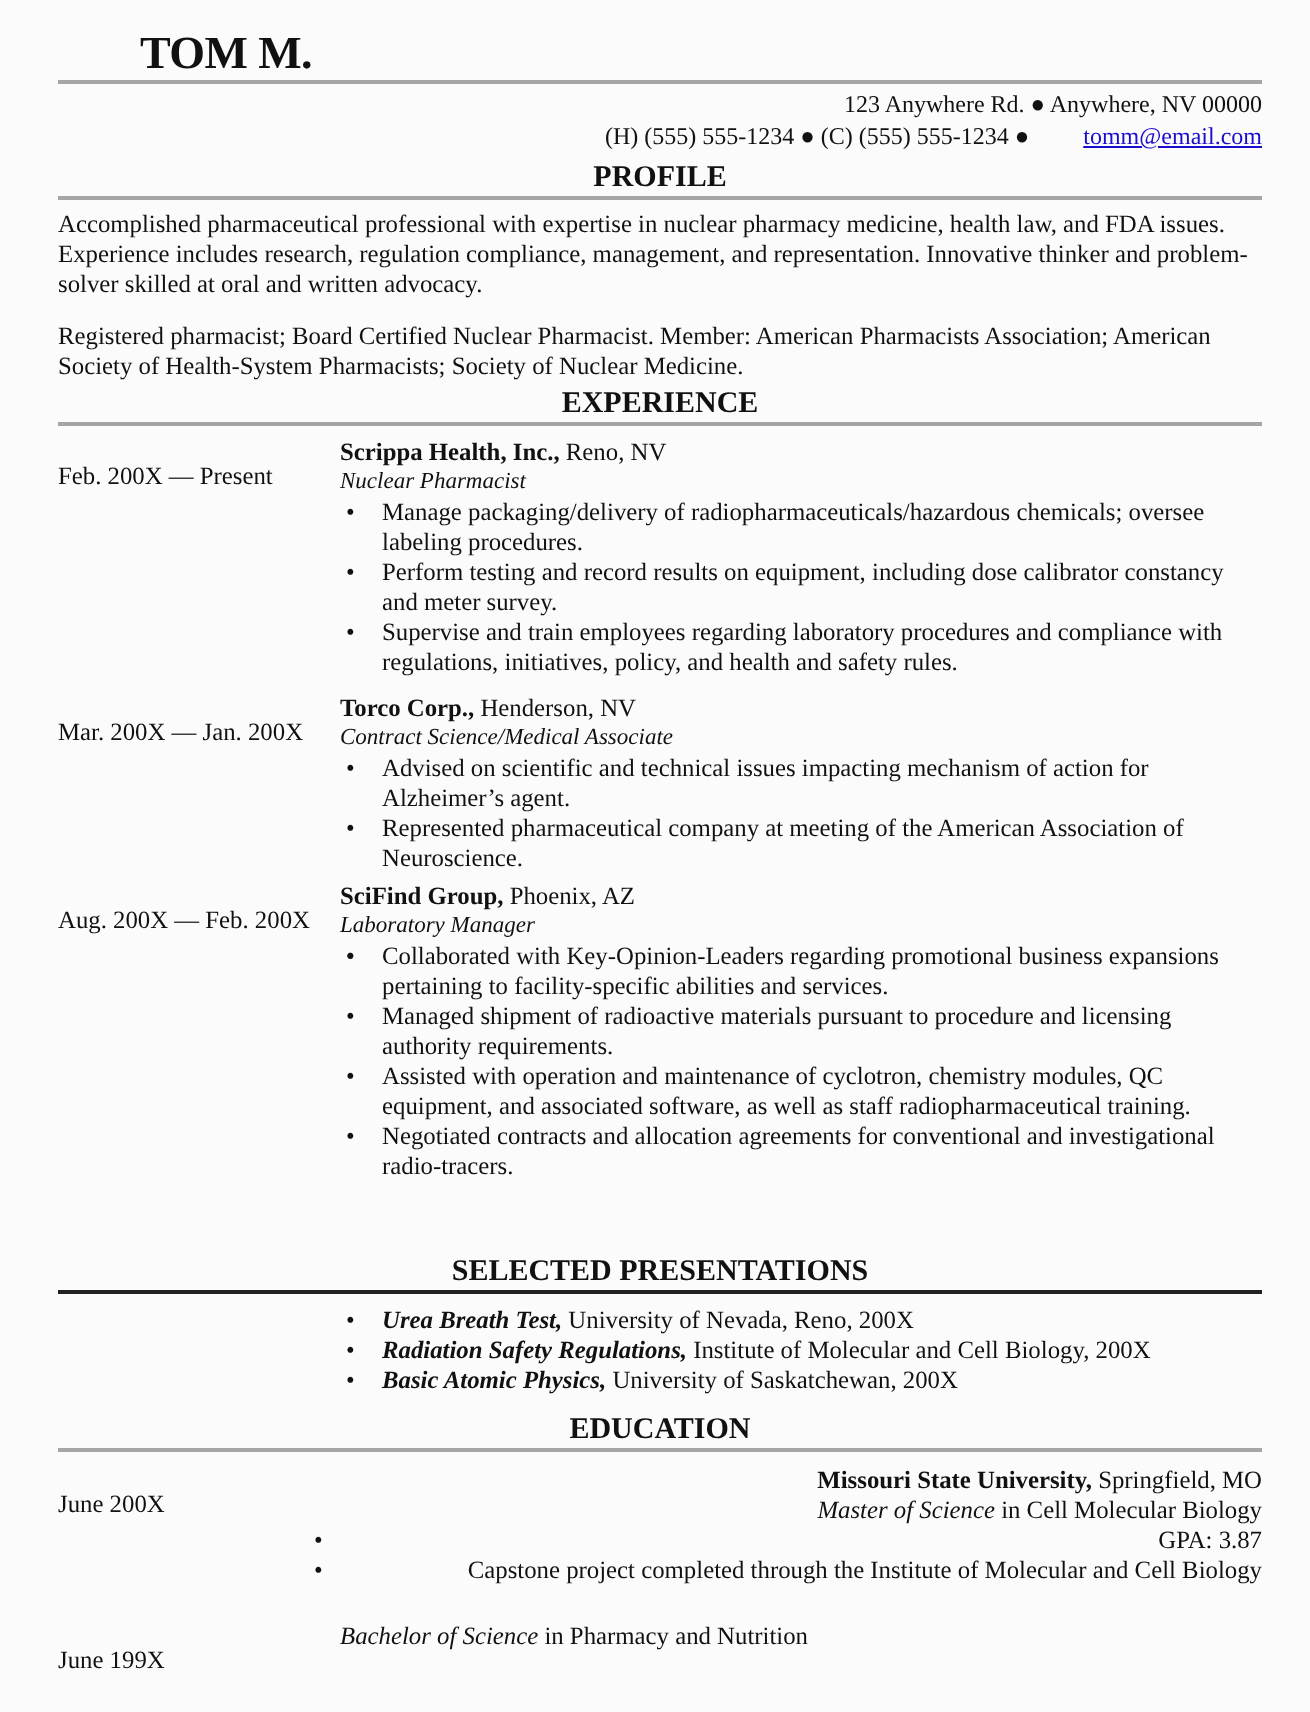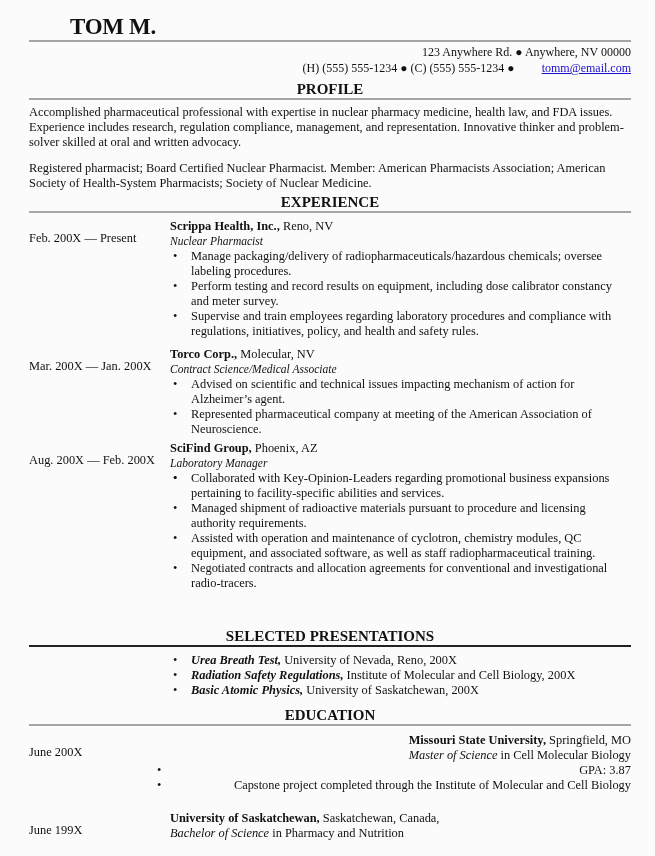--- a/index.html
+++ b/index.html
@@ -69,21 +69,21 @@
         <li><span class="bullet">•</span><span>Manage packaging/delivery of radiopharmaceuticals/hazardous chemicals; oversee labeling procedures.</span></li>
         <li><span class="bullet">•</span><span>Perform testing and record results on equipment, including dose calibrator constancy and meter survey.</span></li>
         <li><span class="bullet">•</span><span>Supervise and train employees regarding laboratory procedures and compliance with regulations, initiatives, policy, and health and safety rules.</span></li>
       </ul>
     </div>
   </div>
 
   <div class="job" style="top:347px;">
     <div class="date">Mar. 200X — Jan. 200X</div>
     <div class="body">
-      <div class="company"><b>Torco Corp.,</b><span> Molecular, NV</span></div>
+      <div class="company"><b>Torco Corp.,</b><span> Henderson, NV</span></div>
       <div class="role">Contract Science/Medical Associate</div>
       <ul>
         <li><span class="bullet">•</span><span>Advised on scientific and technical issues impacting mechanism of action for Alzheimer’s agent.</span></li>
         <li><span class="bullet">•</span><span>Represented pharmaceutical company at meeting of the American Association of Neuroscience.</span></li>
       </ul>
     </div>
   </div>
 
   <div class="job" style="top:441px;">
     <div class="date">Aug. 200X — Feb. 200X</div>
@@ -119,18 +119,17 @@
       <ul style="margin-left:-16px;">
         <li><span class="bullet">•</span><span>GPA: 3.87</span></li>
         <li><span class="bullet">•</span><span>Capstone project completed through the Institute of Molecular and Cell Biology</span></li>
       </ul>
     </div>
   </div>
 
   <div class="job" style="top:811px;">
     <div class="date">June 199X</div>
     <div class="body">
-      <div class="company"><b>University of Saskatchewan,</b><span> Saskatchewan, Canada,</span></div>
       <div><i>Bachelor of Science</i><span> in Pharmacy and Nutrition</span></div>
     </div>
   </div>
 
 </div>
 
 </body></html>

